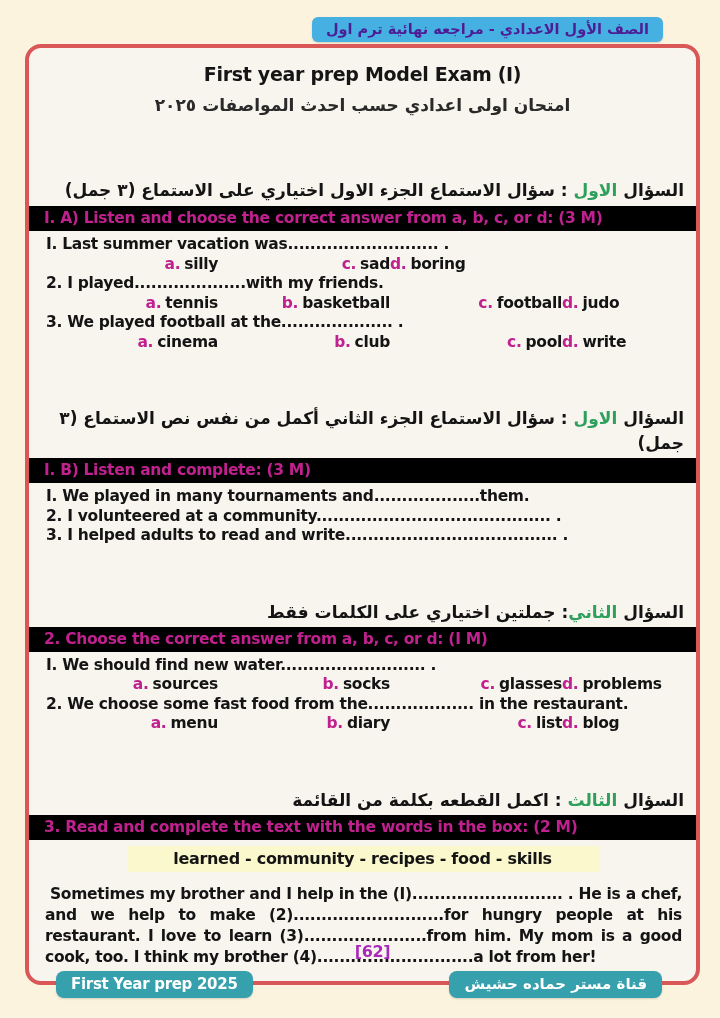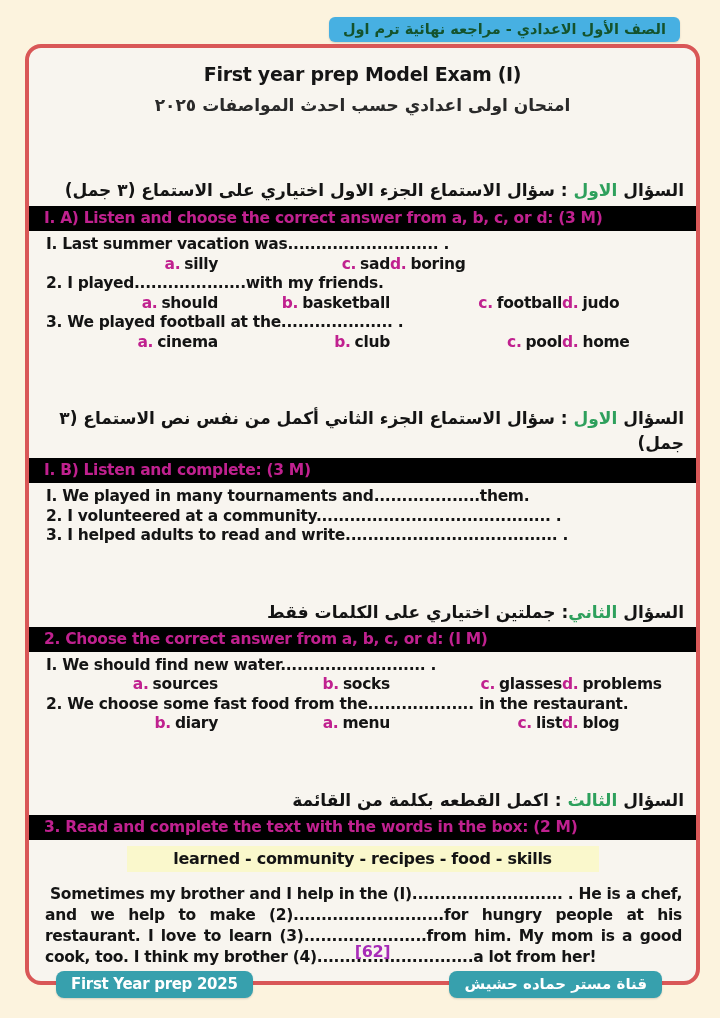--- a/index.html
+++ b/index.html
@@ -4,22 +4,22 @@
 <style>
   * { margin:0; padding:0; box-sizing:border-box; }
   body {
     font-family: "DejaVu Sans", sans-serif;
     background:#fcf3de;
     width:720px; height:1018px;
   }
   .page { position:relative; width:720px; height:1018px; background:#fcf3de; overflow:hidden; }
 
   .top-badge {
-    position:absolute; top:17px; right:40px; z-index:3;
-    background:#47b0e2; color:#14532d;
+    position:absolute; top:17px; right:57px; z-index:3;
+    background:#47b0e2; color:#4c1d95;
     font-size:14.5px; font-weight:bold;
     padding:4px 14px 5px; border-radius:6px;
     box-shadow:0 1px 2px rgba(0,0,0,.15);
   }
 
   .frame {
     position:absolute; top:44px; left:25px; right:20px; bottom:33px;
     border:4px solid #d95757; border-radius:16px;
     background:#f8f5ef;
     padding-top:12px;
@@ -111,32 +111,32 @@
 
     <div class="q first">I. Last summer vacation was........................... .</div>
     <div class="opts">
       <div class="opt"><span class="opt-letter">a.</span><span>silly</span></div>
       <div class="opt"><span class="opt-letter">c.</span><span>sad</span></div>
       <div class="opt last"><span class="opt-letter">d.</span><span>boring</span></div>
     </div>
 
     <div class="q">2. I played....................with my friends.</div>
     <div class="opts">
-      <div class="opt"><span class="opt-letter">a.</span><span>should</span></div>
+      <div class="opt"><span class="opt-letter">a.</span><span>tennis</span></div>
       <div class="opt"><span class="opt-letter">b.</span><span>basketball</span></div>
       <div class="opt"><span class="opt-letter">c.</span><span>football</span></div>
       <div class="opt last"><span class="opt-letter">d.</span><span>judo</span></div>
     </div>
 
     <div class="q">3. We played football at the.................... .</div>
     <div class="opts">
       <div class="opt"><span class="opt-letter">a.</span><span>cinema</span></div>
       <div class="opt"><span class="opt-letter">b.</span><span>club</span></div>
       <div class="opt"><span class="opt-letter">c.</span><span>pool</span></div>
-      <div class="opt last"><span class="opt-letter">d.</span><span>home</span></div>
+      <div class="opt last"><span class="opt-letter">d.</span><span>write</span></div>
     </div>
 
     <div class="ar-heading mt-sec" dir="rtl"><span>السؤال </span><span class="green-word">الاول</span><span> : سؤال الاستماع الجزء الثاني أكمل من نفس نص الاستماع (٣ جمل)</span></div>
     <div class="hl hl-mt">I. B) Listen and complete: (3 M)</div>
     <div class="q first">I. We played in many tournaments and...................them.</div>
     <div class="q">2. I volunteered at a community.......................................... .</div>
     <div class="q">3. I helped adults to read and write...................................... .</div>
 
     <div class="ar-heading mt-sec" dir="rtl"><span>السؤال </span><span class="green-word">الثاني</span><span>: جملتين اختياري على الكلمات فقط</span></div>
     <div class="hl hl-mt">2. Choose the correct answer from a, b, c, or d: (I M)</div>
@@ -144,22 +144,22 @@
     <div class="q first">I. We should find new water.......................... .</div>
     <div class="opts">
       <div class="opt"><span class="opt-letter">a.</span><span>sources</span></div>
       <div class="opt"><span class="opt-letter">b.</span><span>socks</span></div>
       <div class="opt"><span class="opt-letter">c.</span><span>glasses</span></div>
       <div class="opt last"><span class="opt-letter">d.</span><span>problems</span></div>
     </div>
 
     <div class="q">2. We choose some fast food from the................... in the restaurant.</div>
     <div class="opts">
+      <div class="opt"><span class="opt-letter">a.</span><span>menu</span></div>
       <div class="opt"><span class="opt-letter">b.</span><span>diary</span></div>
-      <div class="opt"><span class="opt-letter">a.</span><span>menu</span></div>
       <div class="opt"><span class="opt-letter">c.</span><span>list</span></div>
       <div class="opt last"><span class="opt-letter">d.</span><span>blog</span></div>
     </div>
 
     <div class="ar-heading mt-sec" dir="rtl"><span>السؤال </span><span class="green-word">الثالث</span><span> : اكمل القطعه بكلمة من القائمة</span></div>
     <div class="hl hl-mt">3. Read and complete the text with the words in the box: (2 M)</div>
     <div class="word-box">learned - community - recipes - food - skills</div>
     <div class="passage">Sometimes my brother and I help in the (I)........................... . He is a chef, and we help to make (2)...........................for hungry people at his restaurant. I love to learn (3)......................from him. My mom is a good cook, too. I think my brother (4)............................a lot from her!</div>
 
     <div class="pagenum">[62]</div>

